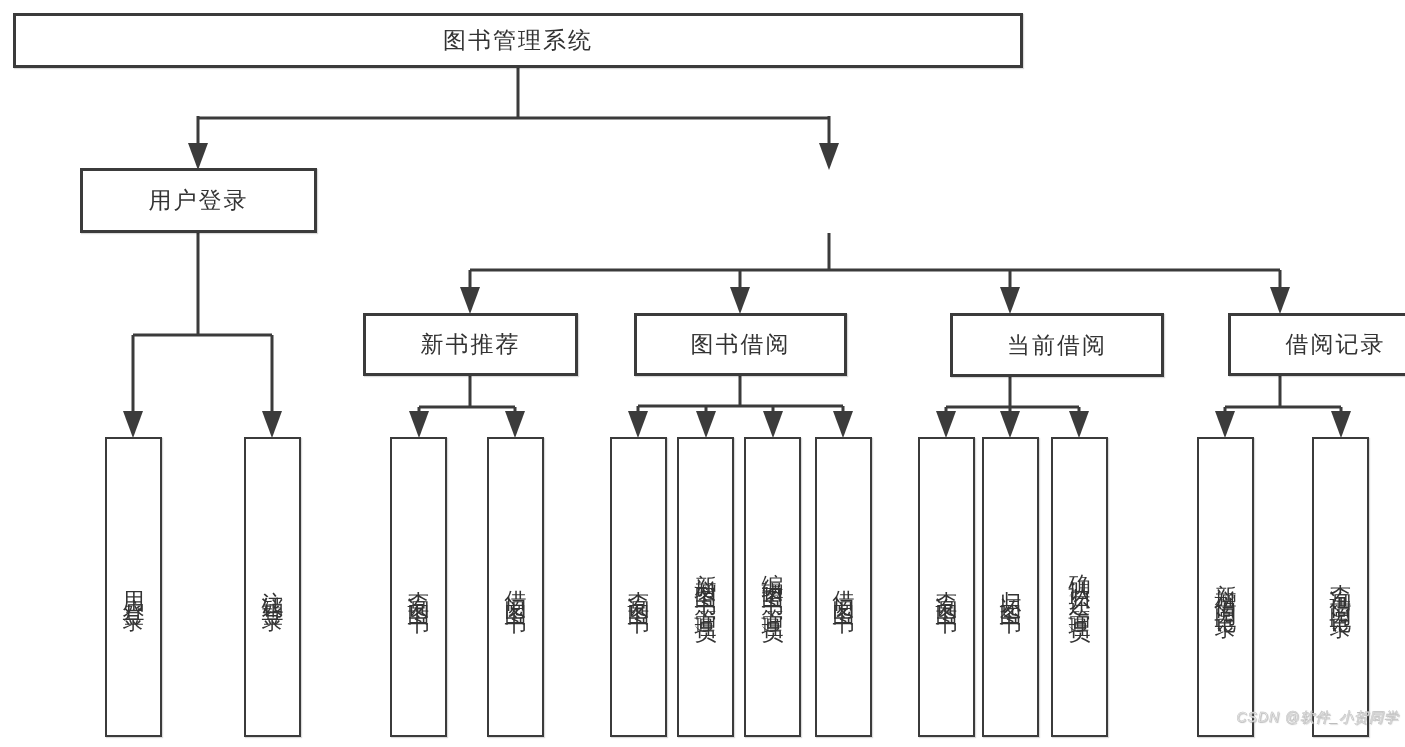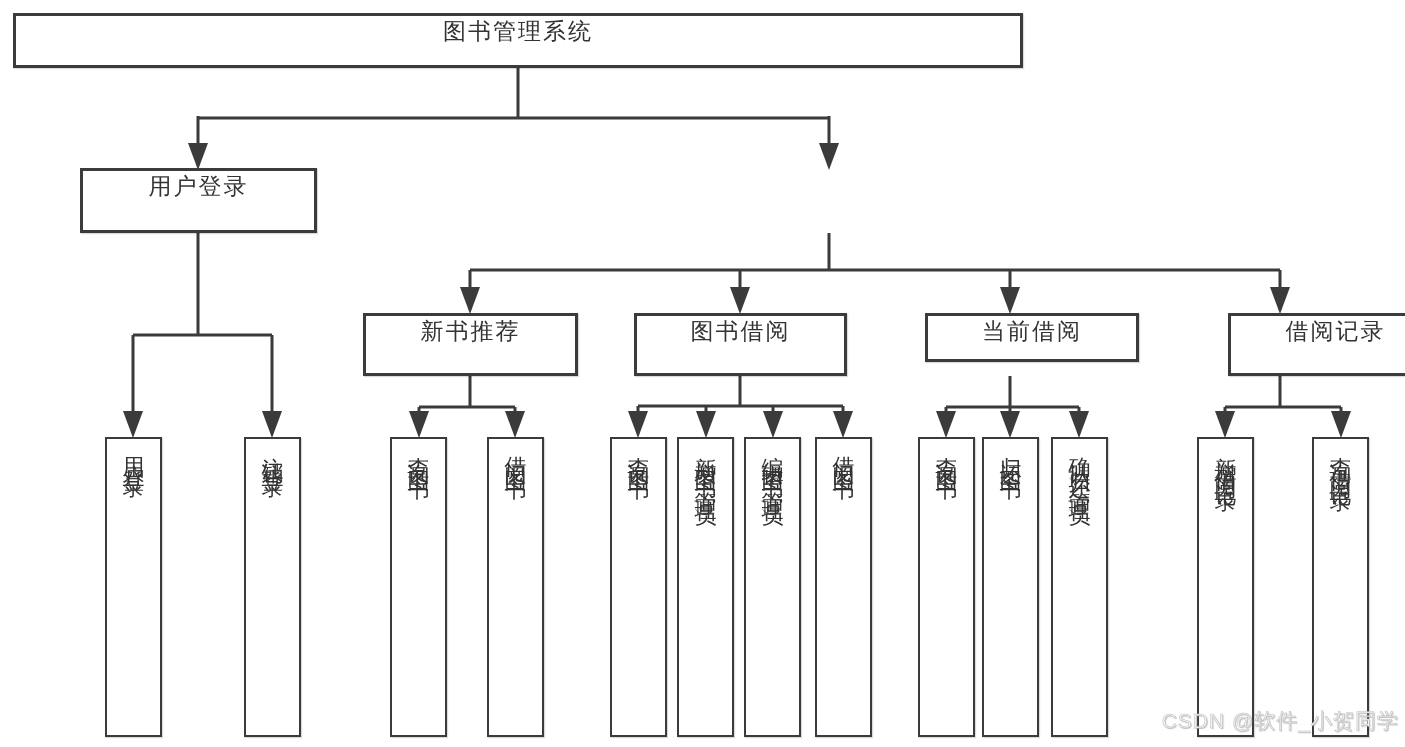--- a/index.html
+++ b/index.html
@@ -18,44 +18,46 @@
     fill: none;
   }
   .connectors polygon { fill: var(--line, #3b3b3b); }
   .node {
     position: absolute;
     box-sizing: border-box;
     background: var(--box-fill, #ffffff);
     border: 3px solid var(--box-border, #3b3b3b);
     color: var(--text, #333333);
     display: flex;
+    align-items: center;
     justify-content: center;
     box-shadow: 1px 1px 1px rgba(0,0,0,0.14);
   }
   .node.h { font-size: 23px; letter-spacing: 2px; }
   .node.v { border-width: 2px; }
   .node.v .lbl {
     writing-mode: vertical-rl;
     text-orientation: mixed;
     font-size: 22px;
     letter-spacing: 7px;
     line-height: 1;
     white-space: nowrap;
   }
   .watermark {
     position: absolute;
     right: 6px;
-    bottom: 12px;
-    font-size: 21px;
+    bottom: 20px;
+    font-size: 14px;
     letter-spacing: 1px;
     color: var(--watermark, #f2f2f2);
     -webkit-text-stroke: 0.5px #bdbdbd;
     text-shadow: 1px 1px 1px rgba(140,140,140,0.55);
     z-index: 10;
     white-space: nowrap;
+    font-style: italic;
   }
 </style>
 </head>
 <body>
 
 <div class="canvas">
 
   <svg class="connectors" width="1405" height="747" viewBox="0 0 1405 747">
     <path d="
       M518 68 V118
@@ -119,21 +121,21 @@
   <div class="node h" style="left:80px;top:168px;width:237px;height:65px">
     <span class="lbl">用户登录</span>
   </div>
 
   <div class="node h" style="left:363px;top:313px;width:215px;height:63px">
     <span class="lbl">新书推荐</span>
   </div>
   <div class="node h" style="left:634px;top:313px;width:213px;height:63px">
     <span class="lbl">图书借阅</span>
   </div>
-  <div class="node h" style="left:925px;top:313px;width:214px;height:49px">
+  <div class="node h" style="left:950px;top:313px;width:214px;height:64px">
     <span class="lbl">当前借阅</span>
   </div>
   <div class="node h" style="left:1228px;top:313px;width:215px;height:63px">
     <span class="lbl">借阅记录</span>
   </div>
 
   <div class="node v" style="left:105px;top:437px;width:57px;height:300px">
     <span class="lbl">用户登录</span>
   </div>
   <div class="node v" style="left:244px;top:437px;width:57px;height:300px">

